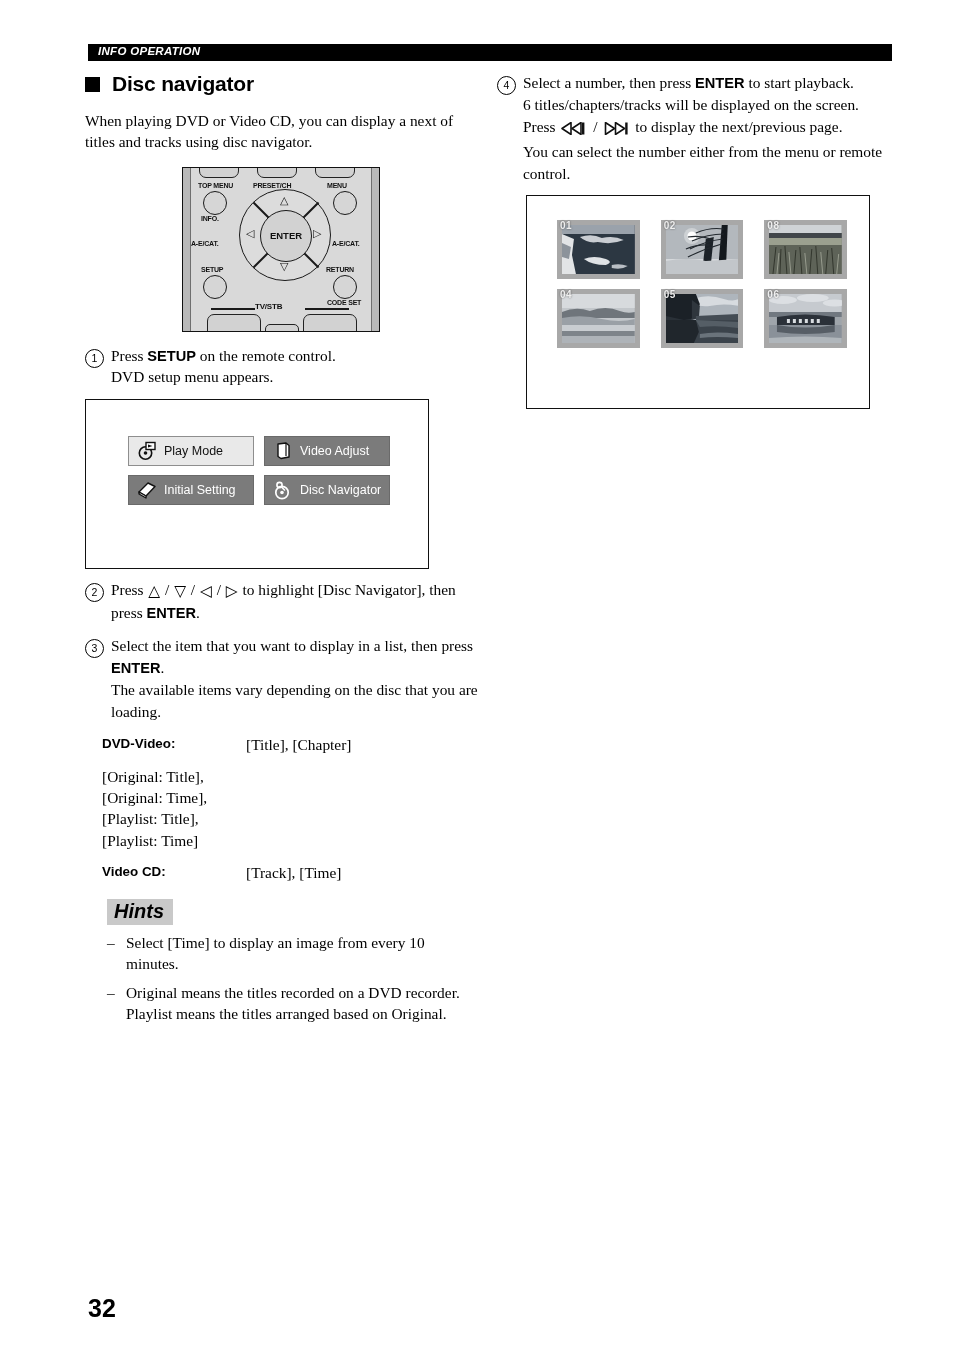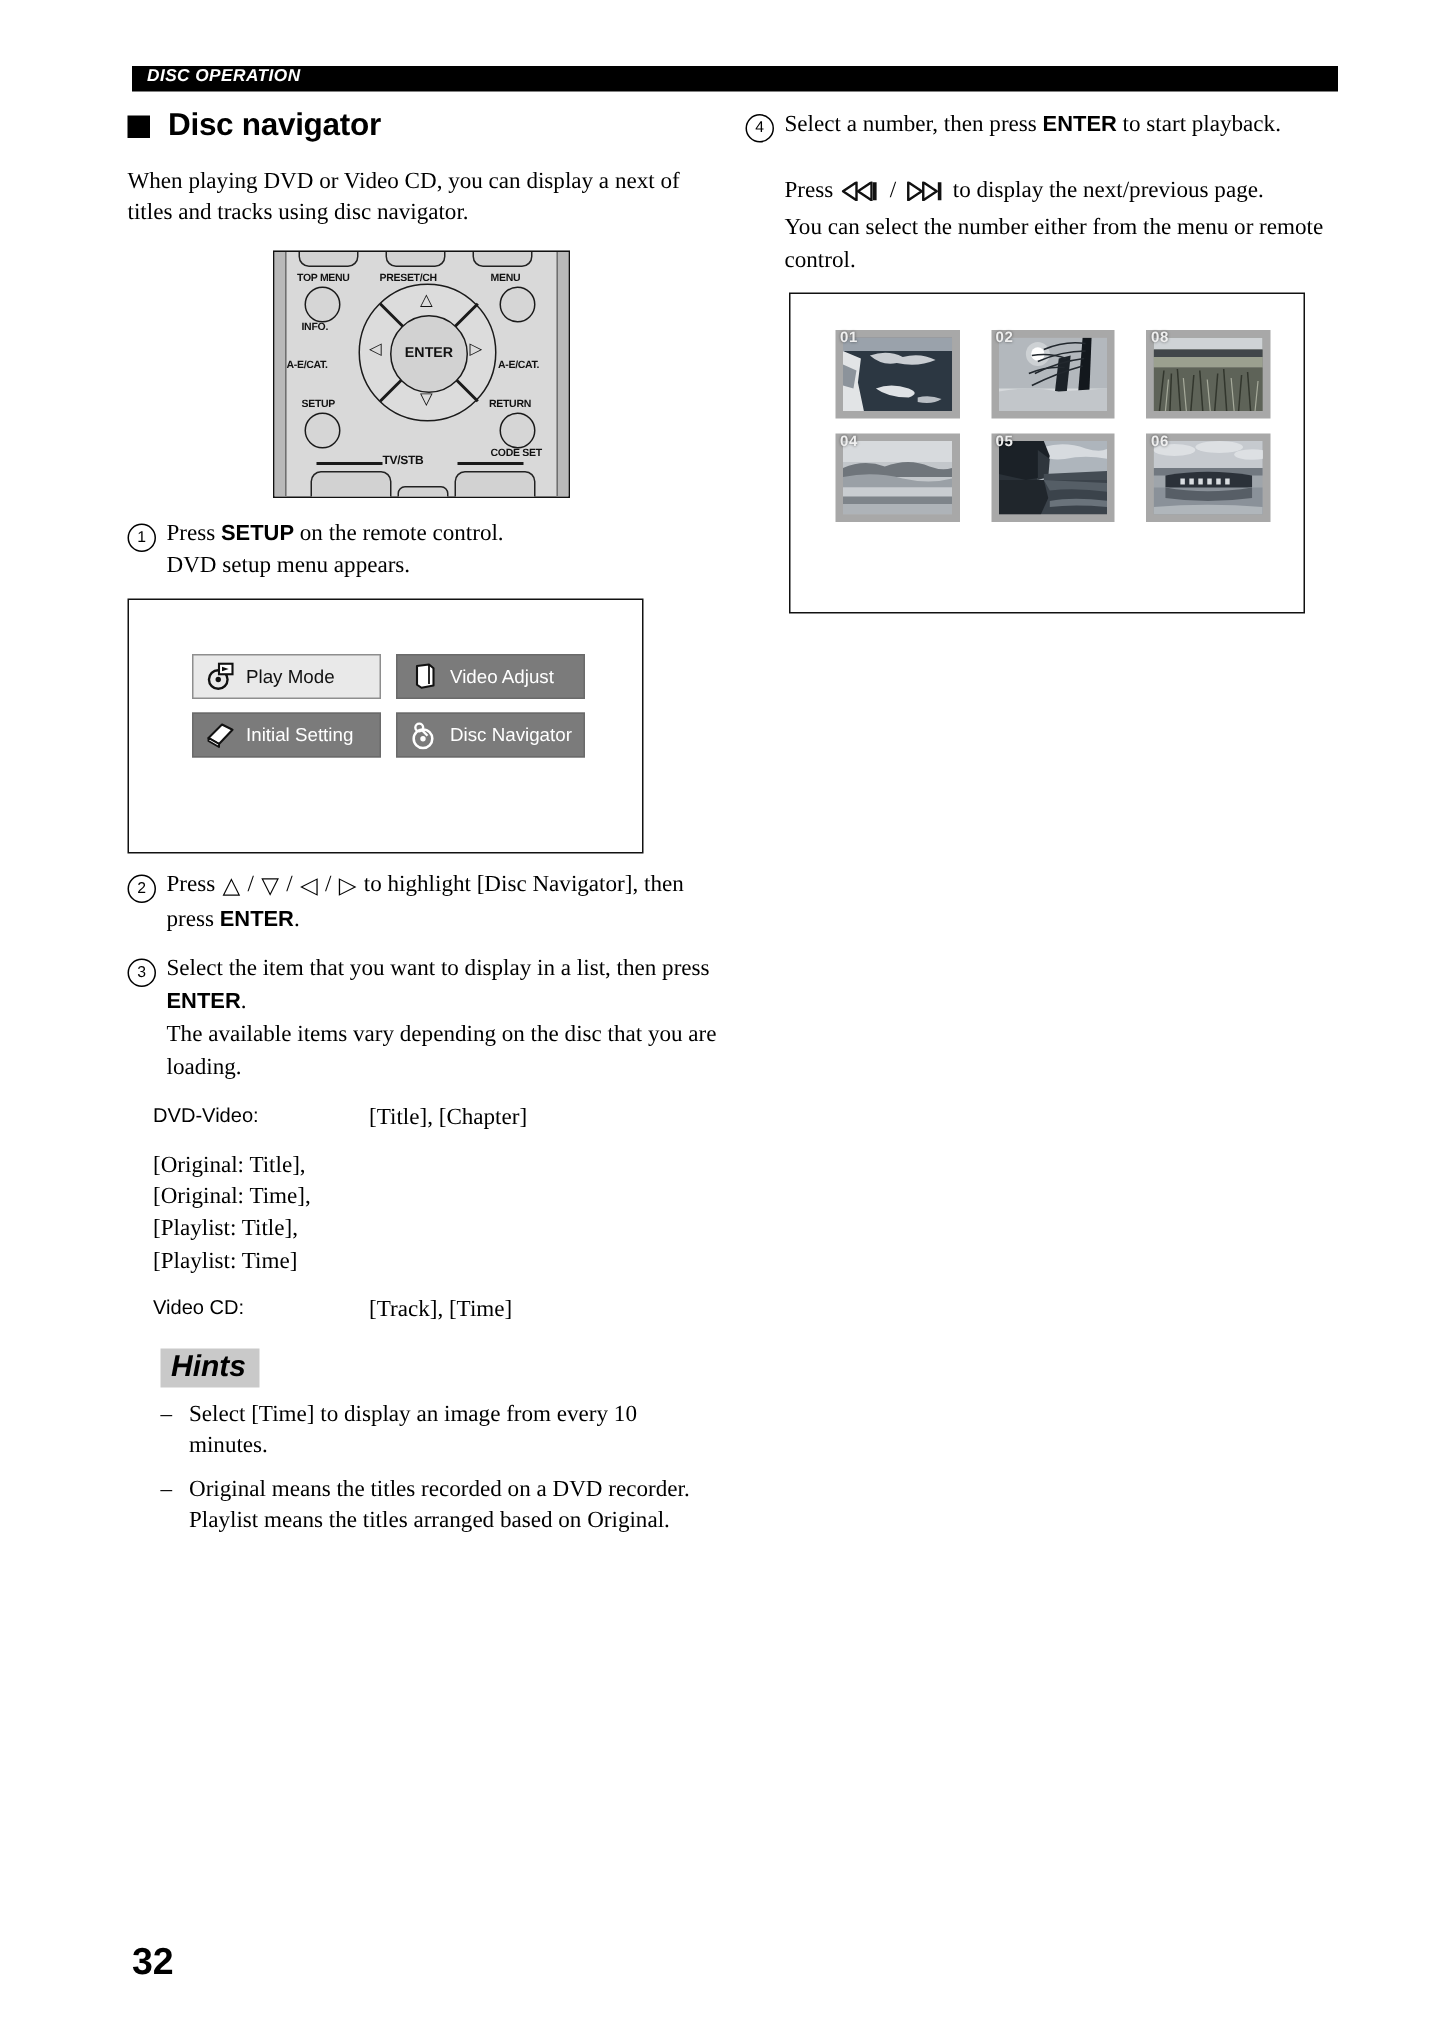--- a/index.html
+++ b/index.html
@@ -123,21 +123,21 @@
     border:1px solid #6a6a6a;
   }
   .osd-item.sel{background:#e9e9e9;color:#111;border:1px solid #8e8e8e;}
   .osd-ico{flex:0 0 auto;width:20px;height:20px;position:relative;}
 
   
   .deflist{margin:2px 0 0 17px;}
   .defrow{display:flex;margin-bottom:11px;}
   .defterm{
     width:144px;flex:0 0 auto;
-    font-family:"Liberation Sans", sans-serif;font-weight:normal;font-size:13.4px;
+    font-family:"Liberation Sans", sans-serif;font-weight:bold;font-size:13.4px;
     line-height:1.5;
   }
   .defval{font-size:15.4px;line-height:1.38;}
 
   
   .hints{margin:16px 0 0 22px;width:372px;}
   .hints-tag{
     display:inline-block;background:#c9c9c9;padding:1px 9px 2px 7px;
     font-family:"Liberation Sans", sans-serif;font-weight:bold;font-style:italic;
     font-size:20px;
@@ -168,21 +168,21 @@
   .footer{position:absolute;left:88px;top:1294px;display:flex;align-items:baseline;gap:6px;flex-direction:column;}
   .pg-num{font-family:"Liberation Sans", sans-serif;font-weight:bold;font-size:25px;}
   .pg-lang{font-family:"Liberation Sans", sans-serif;font-style:italic;font-size:12.5px;margin-top:44px;}
 </style>
 </head>
 <body>
 
 <div class="page">
 
   <div class="runhead">
-    <span>DISC OPERATION</span>
+    <span>INFO OPERATION</span>
   </div>
 
   <div class="col-left">
 
     <div class="sec-head">
       <span class="sec-bullet"></span>
       <span class="sec-title">Disc navigator</span>
     </div>
 
     <p class="para">When playing DVD or Video CD, you can display a next of titles and tracks using disc navigator.</p>
@@ -342,21 +342,21 @@
       </div>
     </div>
   </div>
 
   <div class="col-right">
 
     <div class="step">
       <div class="step-num">4</div>
       <div class="step-body">
         <span>Select a number, then press </span><b class="sans">ENTER</b><span> to start playback.</span><br>
-        <br>
+        <span>6 titles/chapters/tracks will be displayed on the screen.</span><br>
         <span>Press </span><span class="skipicon">
           <svg width="26" height="13" viewBox="0 0 26 13">
             <polygon points="1,6.5 10,0.5 10,12.5" fill="none" stroke="#111" stroke-width="1.6" stroke-linejoin="round"></polygon>
             <polygon points="11,6.5 20,0.5 20,12.5" fill="none" stroke="#111" stroke-width="1.6" stroke-linejoin="round"></polygon>
             <rect x="21" y="0.5" width="2.4" height="12" fill="#111"></rect>
           </svg></span> / <span class="skipicon">
           <svg width="26" height="13" viewBox="0 0 26 13">
             <polygon points="2.5,0.5 11.5,6.5 2.5,12.5" fill="none" stroke="#111" stroke-width="1.6" stroke-linejoin="round"></polygon>
             <polygon points="12.5,0.5 21.5,6.5 12.5,12.5" fill="none" stroke="#111" stroke-width="1.6" stroke-linejoin="round"></polygon>
             <rect x="22.2" y="0.5" width="2.4" height="12" fill="#111"></rect>

